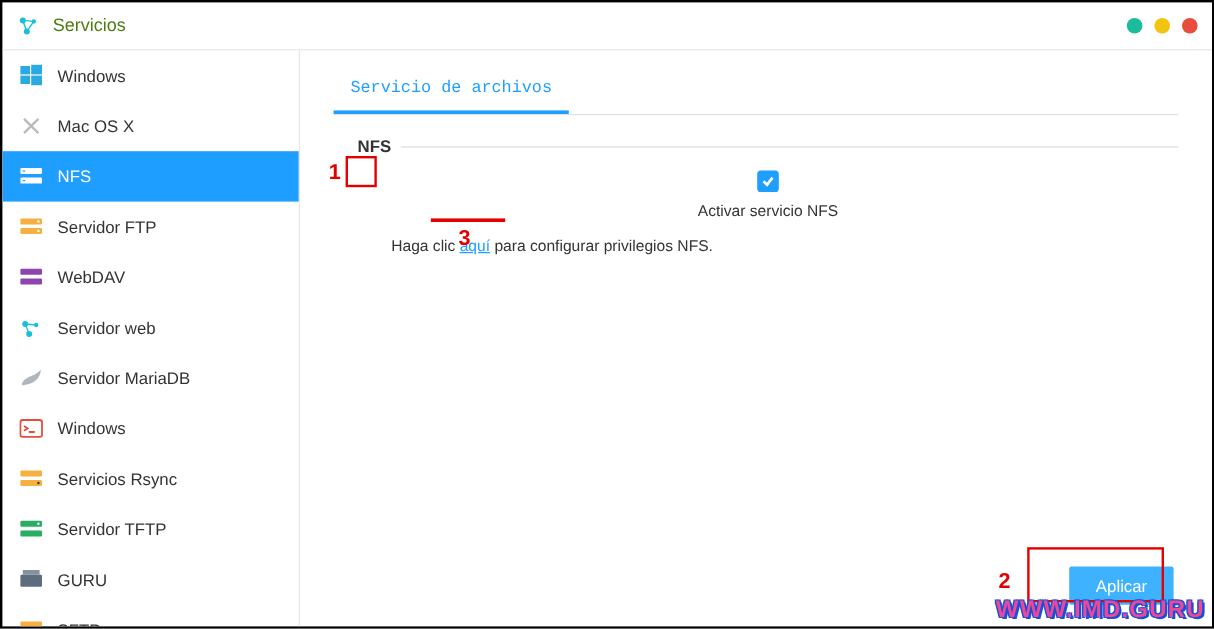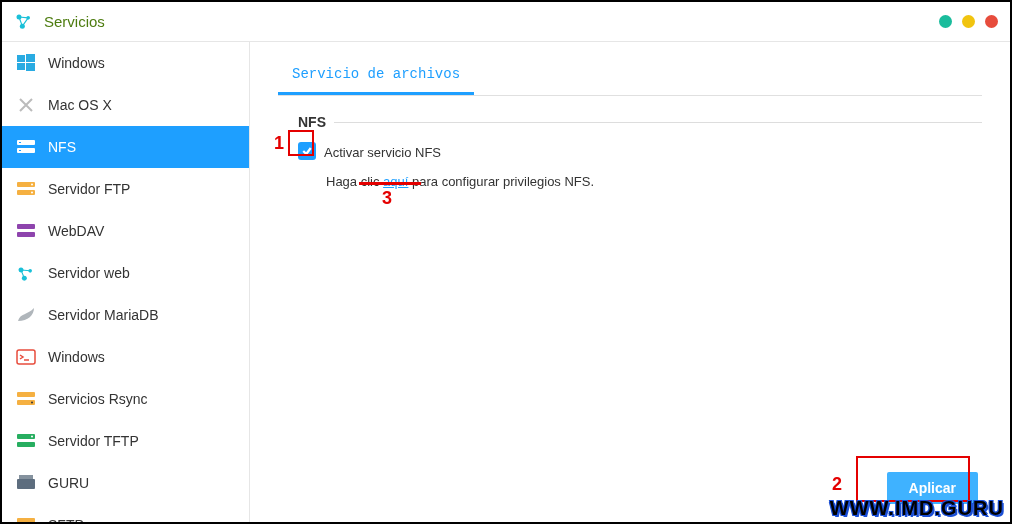--- a/index.html
+++ b/index.html
@@ -18,32 +18,32 @@
   .sidebar-item { display:flex; align-items:center; height:42px; padding:0 14px; gap:12px; cursor:pointer; }
   .sidebar-item.selected { background:#1e9fff; color:#fff;}
   .sidebar-item .icon { width:20px; height:20px; display:flex; align-items:center; justify-content:center; flex-shrink:0;}
   .sidebar-item .label { font-size:14px; }
   .main { flex:1; position:relative; padding:18px 28px;}
   .tabs { display:flex; border-bottom:1px solid #e0e0e0; margin-bottom:18px;font-family:Liberation Mono, monospace;}
   .tab { padding:6px 14px 10px; color:#1e9fff; border-bottom:3px solid #1e9fff; font-size:14px; cursor:pointer;}
   .section-head { display:flex; align-items:center; gap:8px; margin-left:20px; margin-bottom:12px;}
   .section-head .section-title{ font-weight:bold; font-size:14px;}
   .section-head .rule{ flex:1; height:1px; background:#ddd;}
-  .checkbox-row { display:flex; align-items:flex-end; gap:8px; margin-left:20px; margin-bottom:14px;}
+  .checkbox-row { display:flex; align-items:center; gap:8px; margin-left:20px; margin-bottom:14px;flex-direction:column;}
   .checkbox { width:18px; height:18px; background:#1e9fff; border-radius:3px; display:flex; align-items:center; justify-content:center;}
   .checkbox svg { width:12px; height:12px; stroke:#fff; stroke-width:3; fill:none;}
   .help-line { margin-left:48px; font-size:13px;}
   .help-line a{ color:#1e9fff; text-decoration:underline; cursor:pointer;}
-  .apply-btn { position:absolute; right:32px; bottom:18px; background:#3fb2ff; color:#fff; border:none; padding:8px 22px; font-size:14px; border-radius:2px; cursor:pointer;font-weight:bold;}
+  .apply-btn { position:absolute; right:32px; bottom:18px; background:#3fb2ff; color:#fff; border:none; padding:8px 22px; font-size:14px; border-radius:2px; cursor:pointer;}
   
   .anno { position:absolute; pointer-events:none; }
   .anno.num { color:#e40000; font-weight:bold; font-size:18px; font-family:Arial;}
   .anno.box { border:2px solid #e40000; }
   .anno.underline { height:3px; background:#e40000;}
-  .watermark { position:absolute; right:6px; bottom:2px; font-size:20px; font-weight:700; color:#000000;
+  .watermark { position:absolute; right:6px; bottom:2px; font-size:20px; font-weight:700; color:#ec4899;
     text-shadow: -1px -1px 0 #1a4fd6,1px -1px 0 #1a4fd6,-1px 1px 0 #1a4fd6,2px 2px 0 #1a4fd6; letter-spacing:1px; font-family:Verdana, sans-serif;}
 </style>
 </head>
 <body>
 
 <div class="window">
 
   <div class="titlebar">
     <span class="app-icon">
       <svg viewBox="0 0 24 24">

